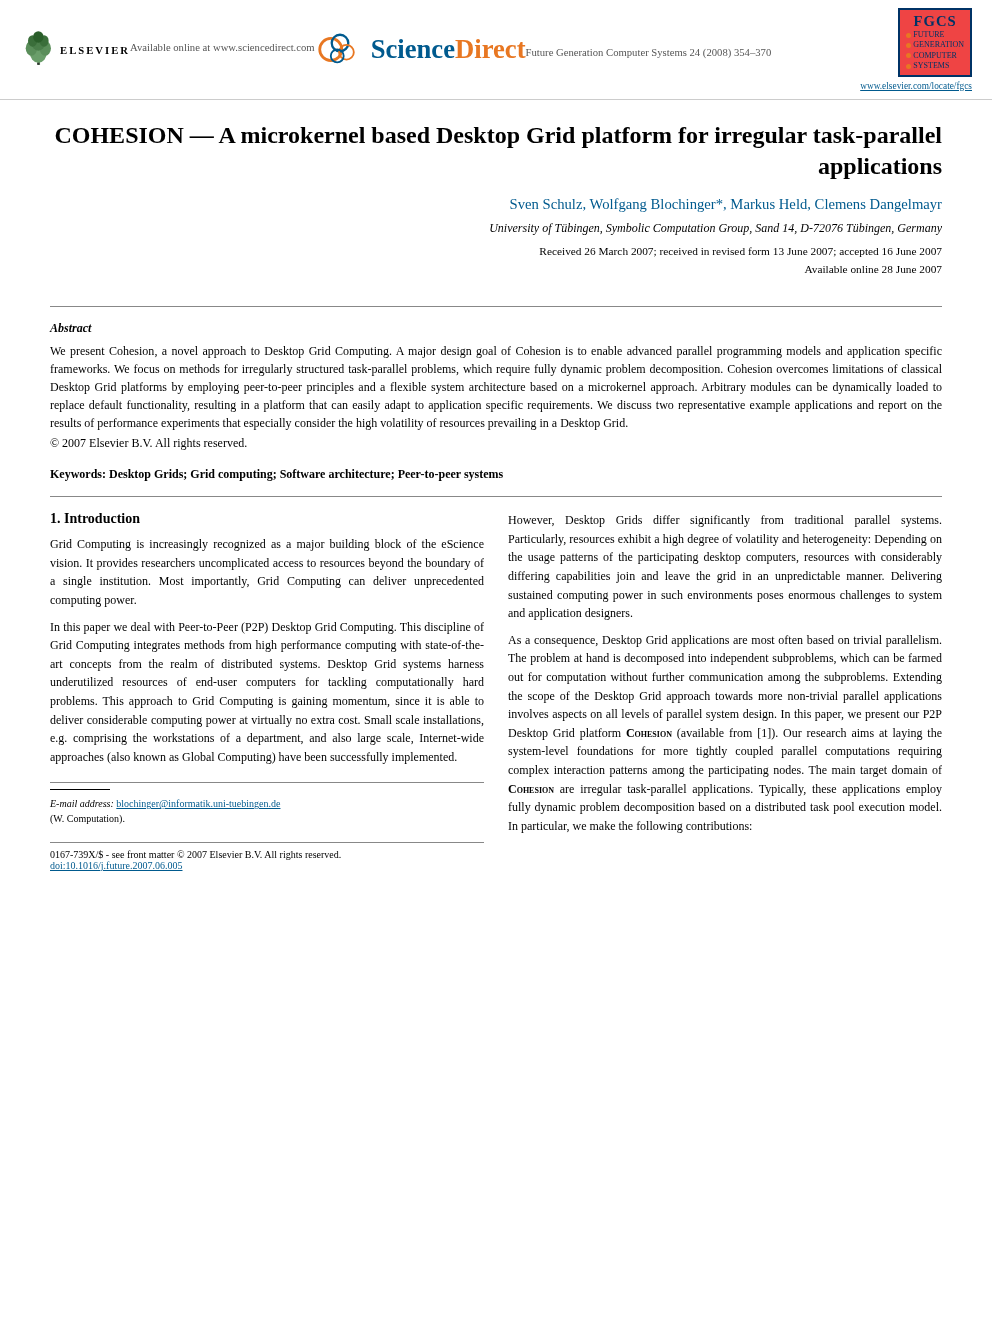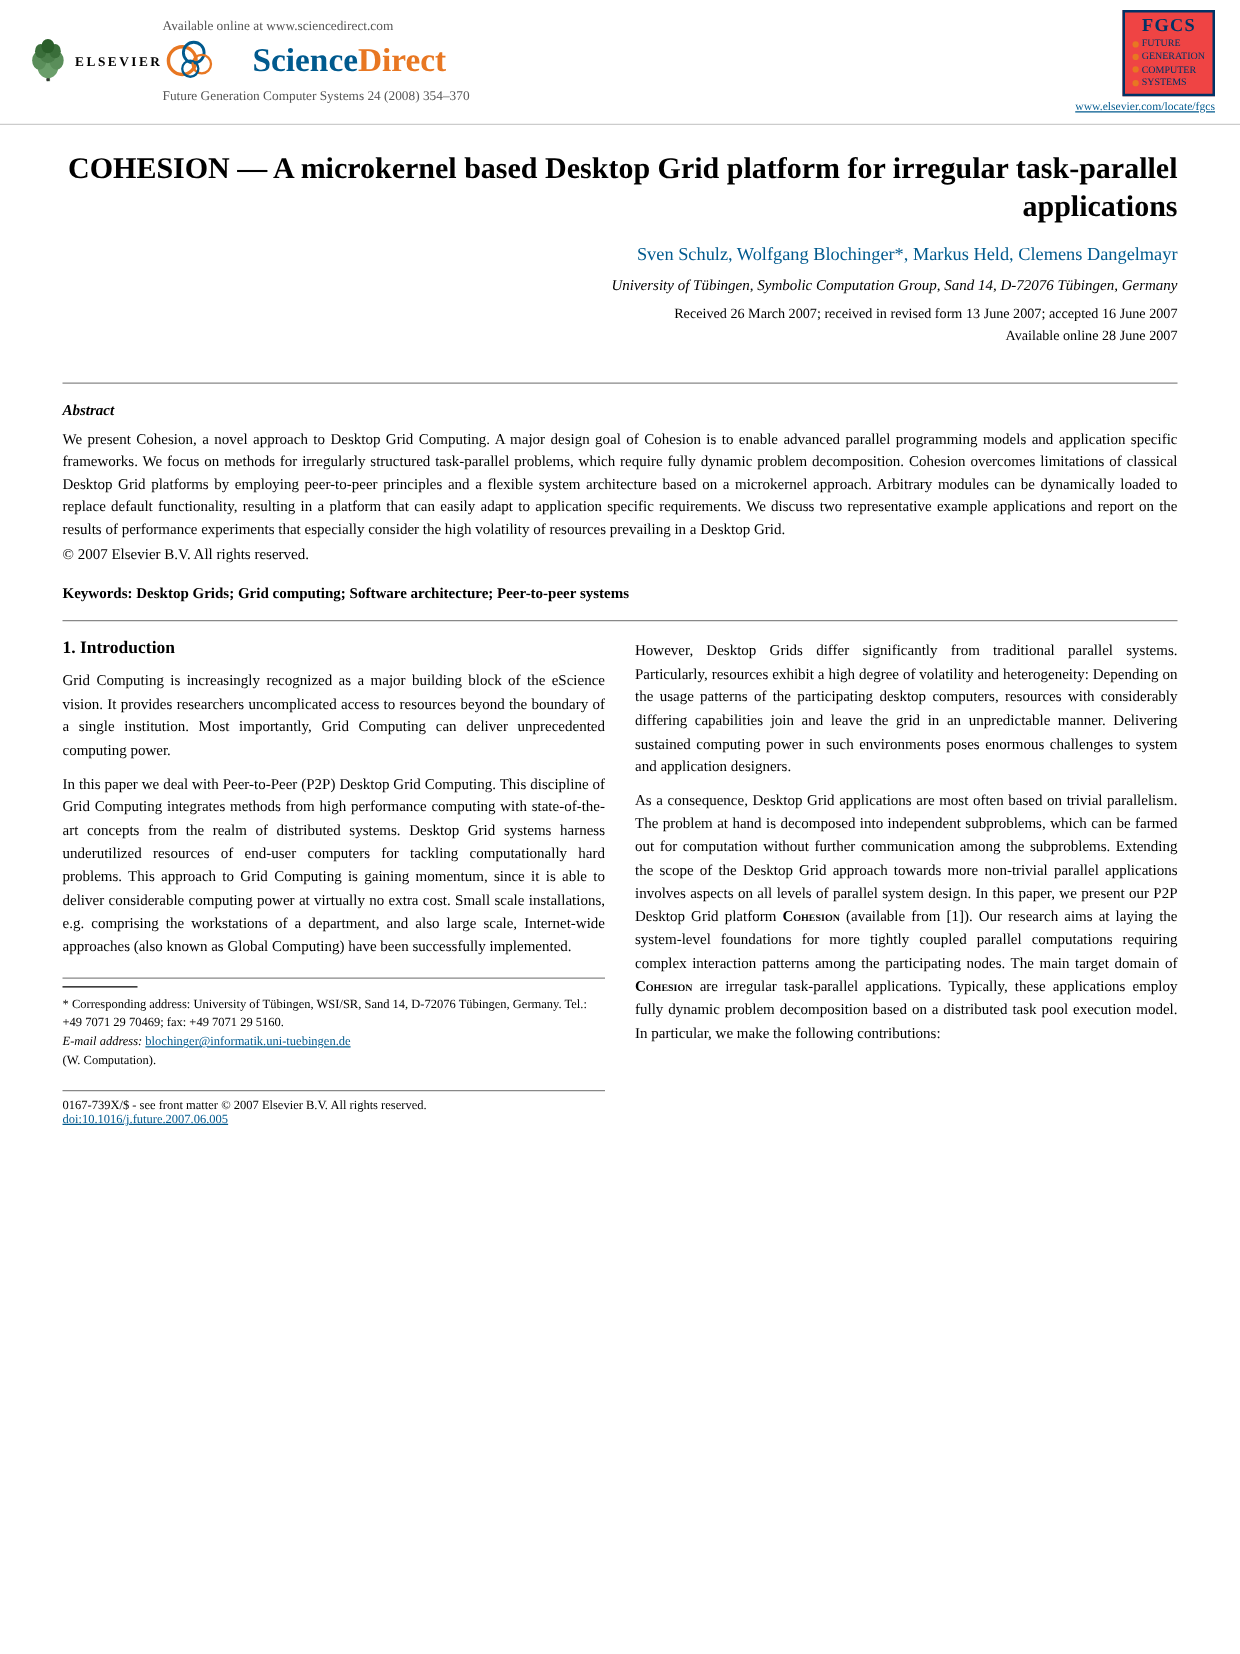--- a/index.html
+++ b/index.html
@@ -46,34 +46,34 @@
       font-size: 8pt;
       font-weight: bold;
       letter-spacing: 2px;
       color: #000;
       margin-top: 2px;
     }
 
     .header-center {
       flex: 1;
       display: flex;
-      flex-direction: column;
-      align-items: flex-start;
+      flex-direction: row;
+      align-items: center;
     }
 
     .available-online {
       font-size: 8pt;
       color: #555;
       margin-bottom: 4px;
     }
 
     .sciencedirect-logo {
       display: flex;
       align-items: center;
-      gap: 22px;
+      gap: 6px;
     }
 
     .sd-icon {
       width: 50px;
       height: 35px;
     }
 
     .journal-name {
       font-size: 8pt;
       color: #555;
@@ -396,23 +396,20 @@
           Grid Computing is increasingly recognized as a major building block of the eScience vision. It provides researchers uncomplicated access to resources beyond the boundary of a single institution. Most importantly, Grid Computing can deliver unprecedented computing power.
         </div>
 
         <div class="body-text">
           In this paper we deal with Peer-to-Peer (P2P) Desktop Grid Computing. This discipline of Grid Computing integrates methods from high performance computing with state-of-the-art concepts from the realm of distributed systems. Desktop Grid systems harness underutilized resources of end-user computers for tackling computationally hard problems. This approach to Grid Computing is gaining momentum, since it is able to deliver considerable computing power at virtually no extra cost. Small scale installations, e.g. comprising the workstations of a department, and also large scale, Internet-wide approaches (also known as Global Computing) have been successfully implemented.
         </div>
 
         <div class="footnote-area">
           <div class="footnote-divider"></div>
           <div class="footnote-text">
-            * Corresponding address: University of Tübingen, WSI/SR, Sand 14, D-72076 Tübingen, Germany. Tel.: +49 7071 29 70469; fax: +49 7071 29 5160.
-          </div>
-          <div class="footnote-text">
             <em>E-mail address:</em> <span class="footnote-link">blochinger@informatik.uni-tuebingen.de</span>
           </div>
           <div class="footnote-text">(W. Computation).</div>
         </div>
 
         <div class="bottom-bar">
           <div>0167-739X/$ - see front matter © 2007 Elsevier B.V. All rights reserved.</div>
         </div>
         <div style="font-size:7.5pt;">
           <span class="doi-link">doi:10.1016/j.future.2007.06.005</span>

